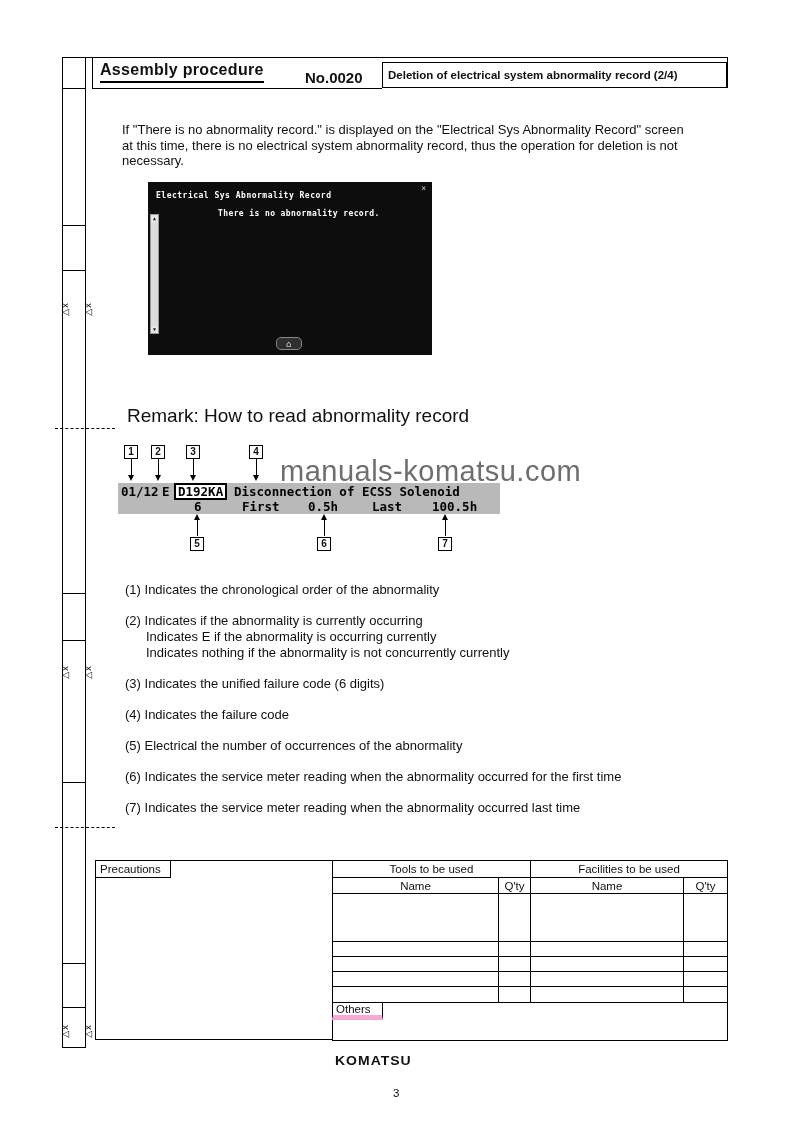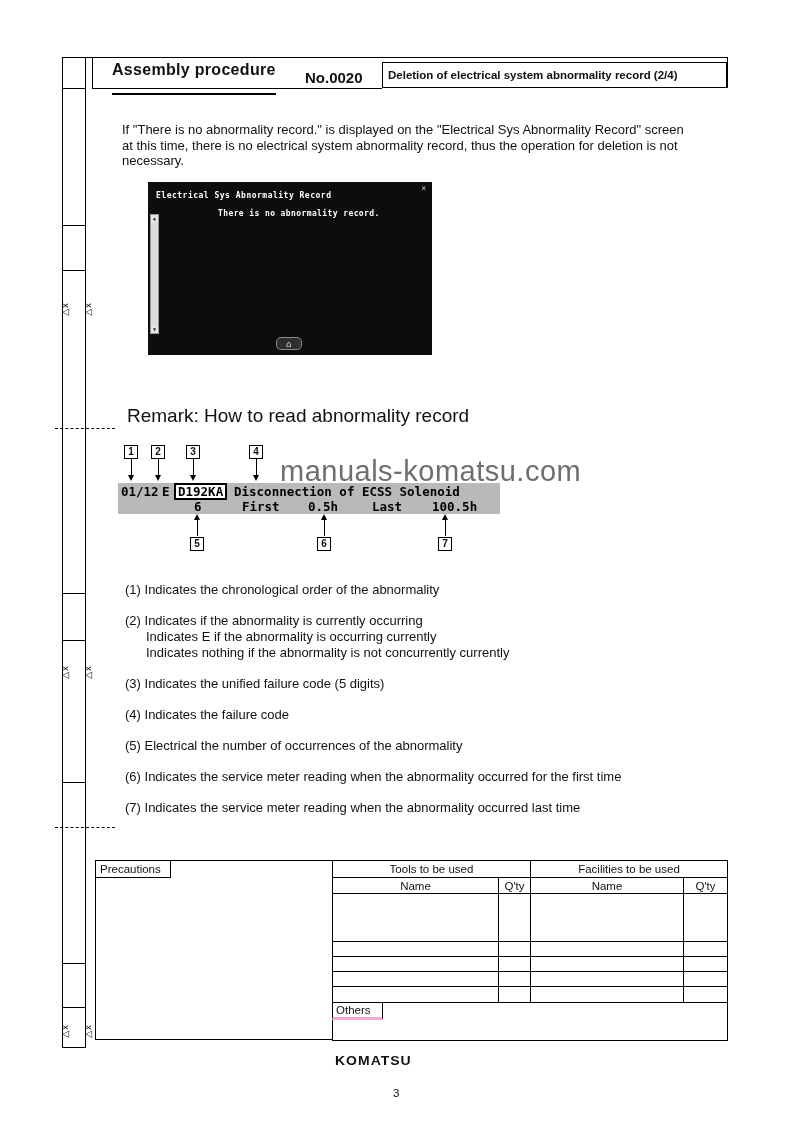--- a/index.html
+++ b/index.html
@@ -8,21 +8,21 @@
     position:relative; width:794px; height:1123px; background:#fff;
     font-family:"Liberation Sans", sans-serif; color:#111; overflow:hidden;
     margin:0 auto;
   }
   .abs { position:absolute; }
   .hl { position:absolute; height:1px; background:#000; }
   .vl { position:absolute; width:1px; background:#000; }
   .dash { position:absolute; height:0; border-top:1px dashed #000; }
 
   
-  .title { left:112px; top:61px; font-size:16px; font-weight:bold; border-bottom:2px solid #000; padding-bottom:14px; letter-spacing:0.3px; }
+  .title { left:100px; top:61px; font-size:16px; font-weight:bold; border-bottom:2px solid #000; padding-bottom:2px; letter-spacing:0.3px; }
   .doc-no { left:305px; top:69px; font-size:15px; font-weight:bold; }
   .subtitle-box { left:382px; top:62px; width:345px; height:26px; border:1px solid #000;
                   font-size:11.5px; font-weight:bold; display:flex; align-items:center; padding-left:5px; }
 
   
   .intro { left:122px; top:122px; width:575px; font-size:13px; line-height:15.5px; }
 
   
   .screen { left:148px; top:182px; width:284px; height:173px; background:#0d0d0d;
             font-family:"DejaVu Sans Mono", monospace; color:#fff; }
@@ -83,21 +83,21 @@
   .tf-h1 { height:17px; border-bottom:1px solid #000; }
   .tf-h1 .c-tools { width:198px; }
   .tf-h1 .c-fac { flex:1; }
   .tf-h2 { height:16px; border-bottom:1px solid #000; }
   .tf-body { border-bottom:1px solid #000; }
   .tf-body.last { border-bottom:none; }
   .w-n1 { width:166px; } .w-q1 { width:32px; } .w-n2 { width:153px; } .w-q2 { flex:1; }
   .row-tall { height:48px; } .row-s { height:15px; }
   .others-box { left:332px; top:1003px; width:396px; height:38px; border:1px solid #000; border-top:none; }
   .others-label { position:absolute; left:-1px; top:0px; width:51px; height:17px;
-                  border-right:1px solid #000; border-bottom:3px solid #f9a8d4; border-left:1px solid #000;
+                  border-right:1px solid #000; border-bottom:5px solid #f9a8d4; border-left:1px solid #000;
                   font-size:11.5px; display:flex; align-items:center; padding-left:3px; }
 
   
   .fold-mark { position:absolute; width:22px; height:22px; transform:rotate(-90deg);
                font-size:9px; color:#000; text-align:center; line-height:22px; letter-spacing:1px; }
 
   
   .logo { left:335px; top:1052px; font-size:14px; font-weight:900; letter-spacing:1px;
           transform:scaleY(0.92); font-family:"Liberation Sans", sans-serif; }
   .pagenum { left:393px; top:1087px; font-size:11.5px; }
@@ -192,21 +192,21 @@
     <div class="note">
       <div>
         <span>(2)</span>
         <span>Indicates if the abnormality is currently occurring</span>
       </div>
       <div class="sub">Indicates E if the abnormality is occurring currently</div>
       <div class="sub">Indicates nothing if the abnormality is not concurrently currently</div>
     </div>
     <div class="note">
       <span>(3)</span>
-      <span>Indicates the unified failure code (5 digits)</span>
+      <span>Indicates the unified failure code (6 digits)</span>
     </div>
     <div class="note">
       <span>(4)</span>
       <span>Indicates the failure code</span>
     </div>
     <div class="note">
       <span>(5)</span>
       <span>Electrical the number of occurrences of the abnormality</span>
     </div>
     <div class="note">

